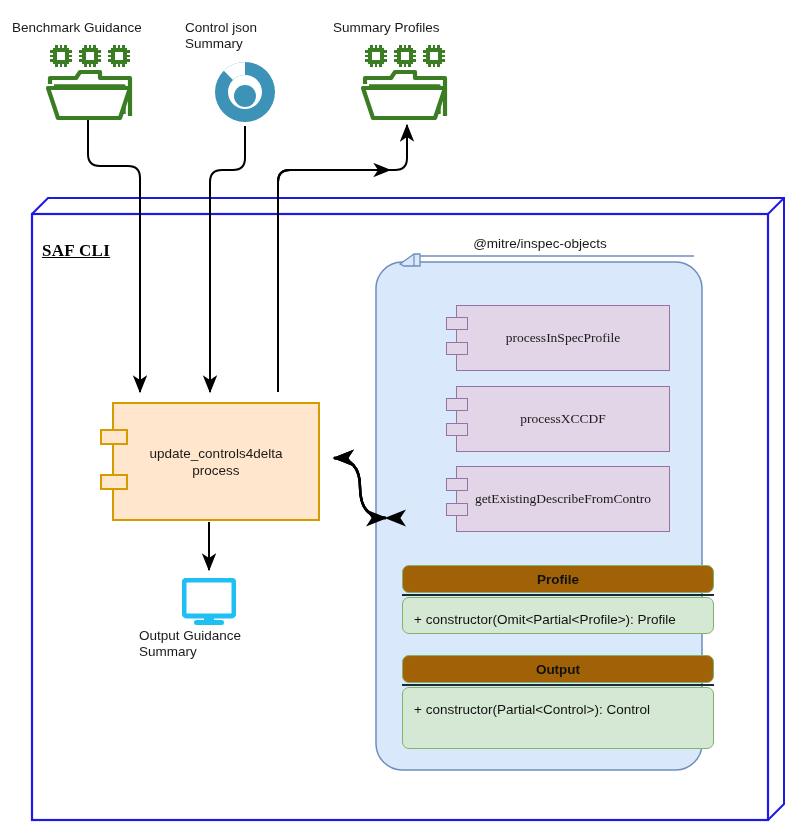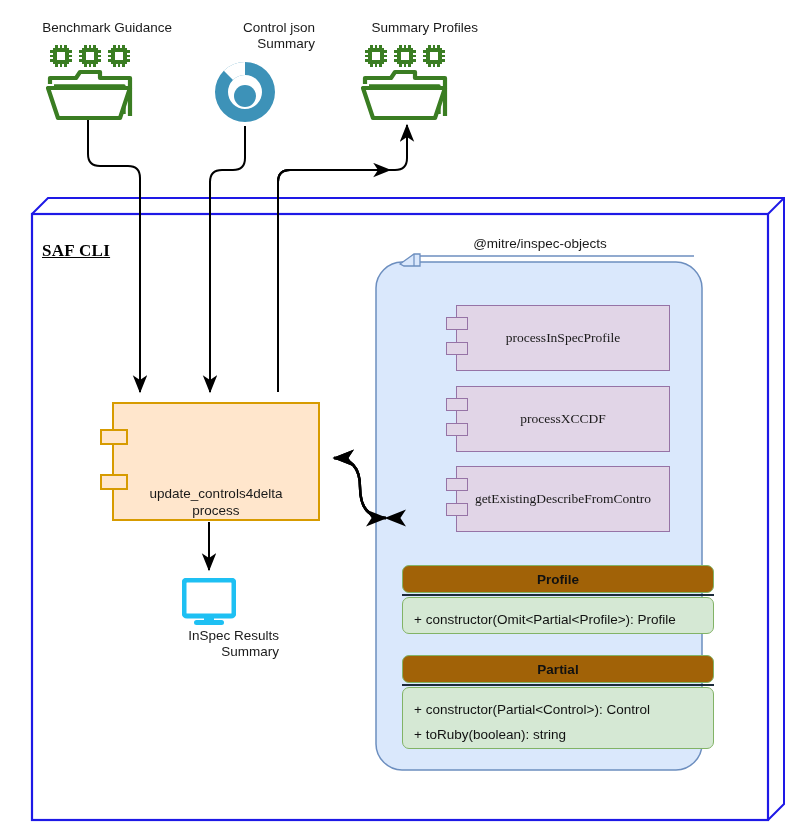--- a/index.html
+++ b/index.html
@@ -16,21 +16,21 @@
     width: 799px;
     height: 827px;
     background: #ffffff;
     overflow: hidden;
   }
   .abs { position: absolute; }
 
   
   .src-label {
     position: absolute;
-    text-align: right;
+    text-align: left;
     color: #1a1a1a;
     font-size: 13.5px;
     line-height: 16px;
     font-family: "Liberation Sans", sans-serif;
     white-space: pre-line;
   }
 
   
   .chips-row {
     position: absolute;
@@ -222,41 +222,40 @@
 
   <div class="uml-class" style="left:402px; top:565px; width:312px;">
     <div class="uml-head" style="height:28px;">Profile</div>
     <div class="uml-sep"></div>
     <div class="uml-body" style="height:37px;">
       <div class="uml-row">+ constructor(Omit&lt;Partial&lt;Profile&gt;): Profile</div>
     </div>
   </div>
 
   <div class="uml-class" style="left:402px; top:655px; width:312px;">
-    <div class="uml-head" style="height:28px;">Partial</div>
+    <div class="uml-head" style="height:28px;">Output</div>
     <div class="uml-sep"></div>
     <div class="uml-body" style="height:62px;">
       <div class="uml-row">+ constructor(Partial&lt;Control&gt;): Control</div>
-      <div class="uml-row">+ toRuby(boolean): string</div>
     </div>
   </div>
 
-  <div class="proc" style="left:112px; top:402px; width:208px; height:119px;align-items:flex-end;">
+  <div class="proc" style="left:112px; top:402px; width:208px; height:119px;">
     <span class="conn c1"></span>
     <span class="conn c2"></span>
     <span>update_controls4delta
 process</span>
   </div>
 
   <svg class="monitor" style="left:182px; top:578px;" width="54" height="48" viewBox="0 0 54 48">
     <rect x="2" y="2" width="50" height="36" rx="3" fill="none" stroke="#1ec0f3" stroke-width="5"></rect>
     <rect x="22" y="36" width="10" height="7" fill="#1ec0f3"></rect>
     <rect x="12" y="42" width="30" height="5" rx="2.5" fill="#1ec0f3"></rect>
   </svg>
-  <div class="src-label" style="left:139px; top:628px; width:140px;">InSpec Results
+  <div class="src-label" style="left:139px; top:628px; width:140px;">Output Guidance
 Summary</div>
 
   <div class="src-label" style="left:12px; top:20px; width:160px;">Benchmark Guidance</div>
   <div class="chips-row" style="left:50px; top:45px;">
     <span class="chip">
       <i class="pin-t" style="left:5px"></i>
         <i class="pin-t" style="left:9.7px"></i>
         <i class="pin-t" style="left:14.4px"></i>
       <i class="pin-b" style="left:5px"></i>
         <i class="pin-b" style="left:9.7px"></i>

